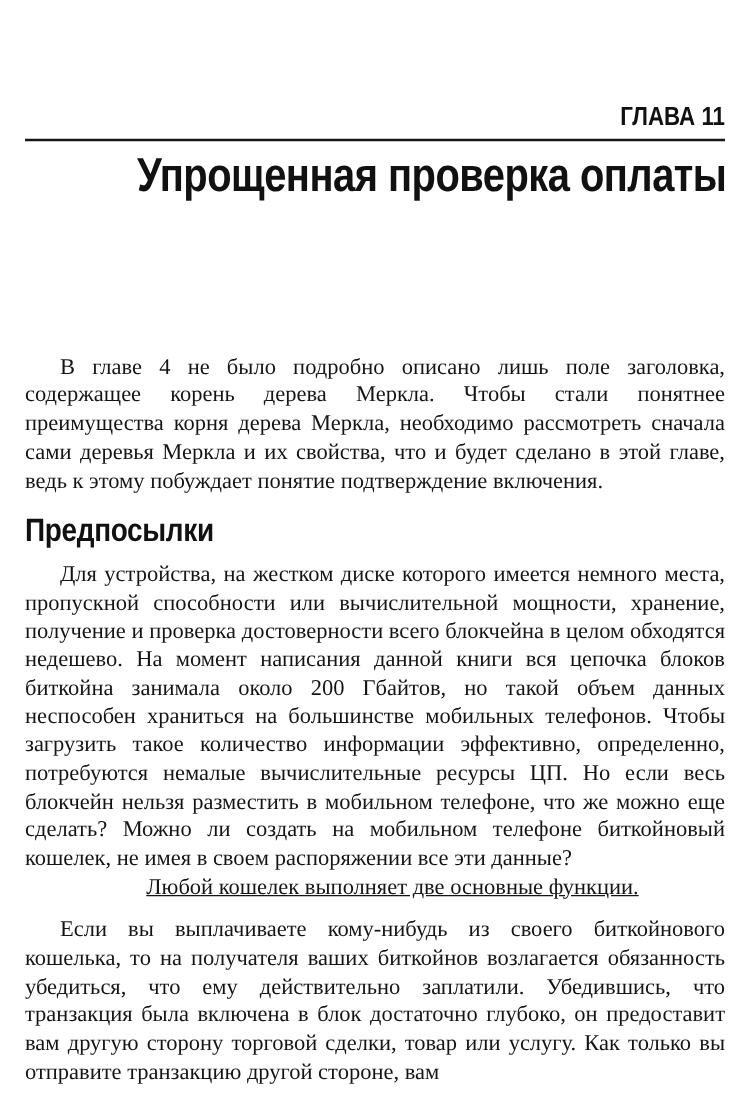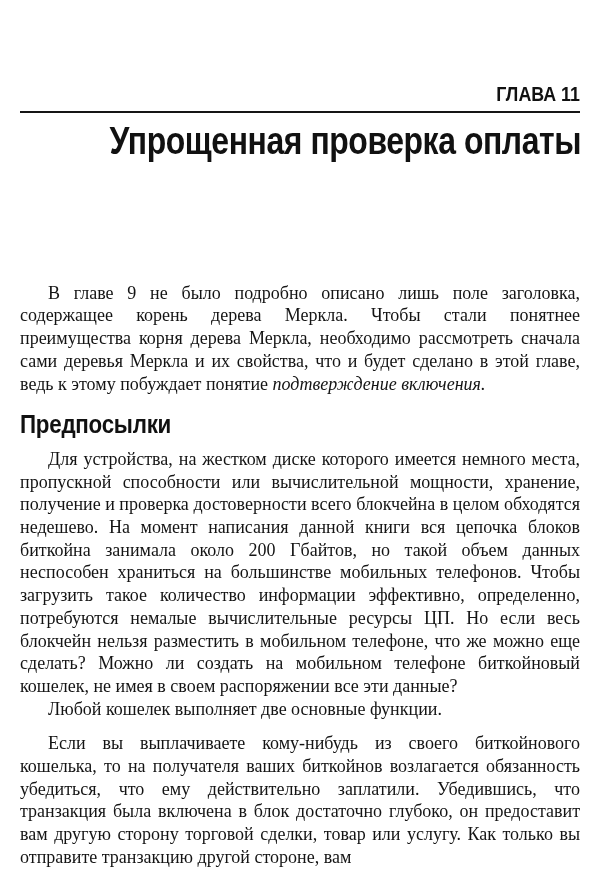--- a/index.html
+++ b/index.html
@@ -56,35 +56,35 @@
     line-height: 22.7px;
     text-align: justify;
     text-indent: 28px;
     margin: 0;
     color: #141414;
   }
   .intro-paragraph {
     margin-top: 118px;
   }
   .italic {
-    font-style: italic;
   }
   .section-heading {
     margin: 15px 0 9px 0;
     font-family: "Liberation Sans", sans-serif;
     font-weight: bold;
     font-size: 26px;
     line-height: 1.1;
     transform: scaleX(0.86);
     transform-origin: 0 50%;
     letter-spacing: -0.3px;
     color: #111111;
   }
   .single-line-paragraph {
-    text-align: left;
+    text-align: center;
+    text-decoration: underline;
   }
   
   .numbered-list {
     list-style: none;
     margin: 12px 0 10px 0;
     padding: 0;
   }
   .numbered-list li {
     font-size: 18px;
     line-height: 22.7px;
@@ -104,21 +104,21 @@
 <body>
 
 <div class="page">
 
   <header>
     <div class="chapter-label">ГЛАВА 11</div>
     <div class="header-rule"></div>
     <h1 class="chapter-title">Упрощенная проверка оплаты</h1>
   </header>
 
-  <p class="body-text intro-paragraph"><span>В главе 9 не было подробно описано лишь поле заголовка, содержащее корень дерева Меркла. Чтобы стали понятнее преимущества корня дерева Меркла, необходимо рассмотреть сначала сами деревья Меркла и их свойства, что и будет сделано в этой главе, ведь к этому побуждает понятие </span><span class="italic">подтверждение включения.</span></p>
+  <p class="body-text intro-paragraph"><span>В главе 4 не было подробно описано лишь поле заголовка, содержащее корень дерева Меркла. Чтобы стали понятнее преимущества корня дерева Меркла, необходимо рассмотреть сначала сами деревья Меркла и их свойства, что и будет сделано в этой главе, ведь к этому побуждает понятие </span><span class="italic">подтверждение включения.</span></p>
 
   <h2 class="section-heading">Предпосылки</h2>
 
   <p class="body-text">Для устройства, на жестком диске которого имеется немного места, пропускной способности или вычислительной мощности, хранение, получение и проверка достоверности всего блокчейна в целом обходятся недешево. На момент написания данной книги вся цепочка блоков биткойна занимала около 200 Гбайтов, но такой объем данных неспособен храниться на большинстве мобильных телефонов. Чтобы загрузить такое количество информации эффективно, определенно, потребуются немалые вычислительные ресурсы ЦП. Но если весь блокчейн нельзя разместить в мобильном телефоне, что же можно еще сделать? Можно ли создать на мобильном телефоне биткойновый кошелек, не имея в своем распоряжении все эти данные?</p>
 
   <p class="body-text single-line-paragraph">Любой кошелек выполняет две основные функции.</p>
 
 
   <p class="body-text closing-paragraph">Если вы выплачиваете кому-нибудь из своего биткойнового кошелька, то на получателя ваших биткойнов возлагается обязанность убедиться, что ему действительно заплатили. Убедившись, что транзакция была включена в блок достаточно глубоко, он предоставит вам другую сторону торговой сделки, товар или услугу. Как только вы отправите транзакцию другой стороне, вам</p>
 

